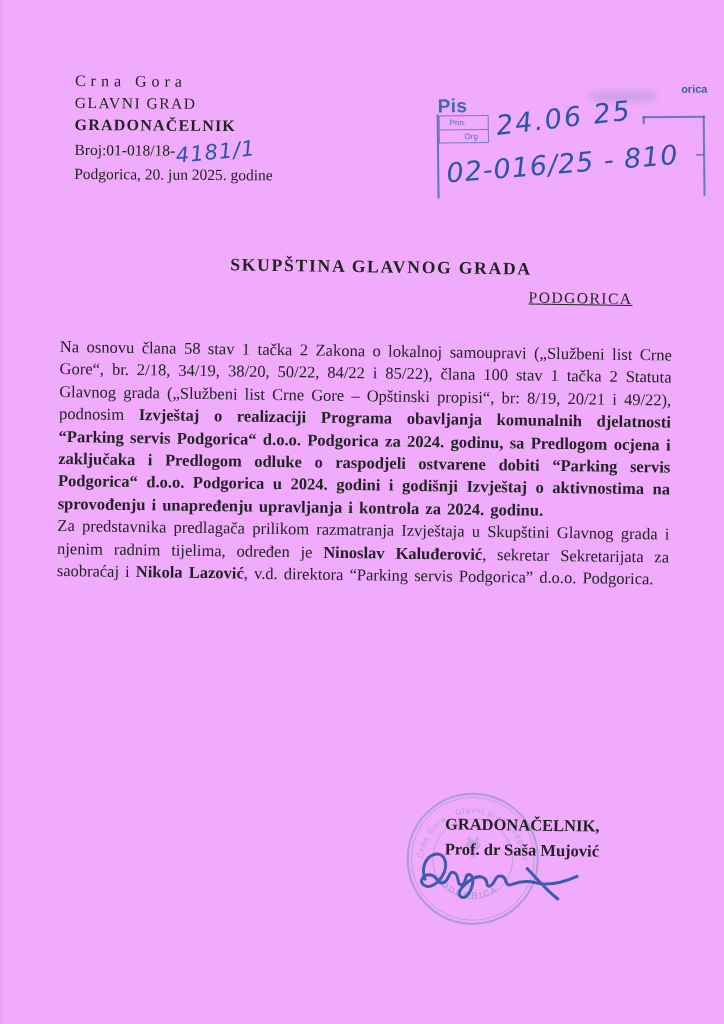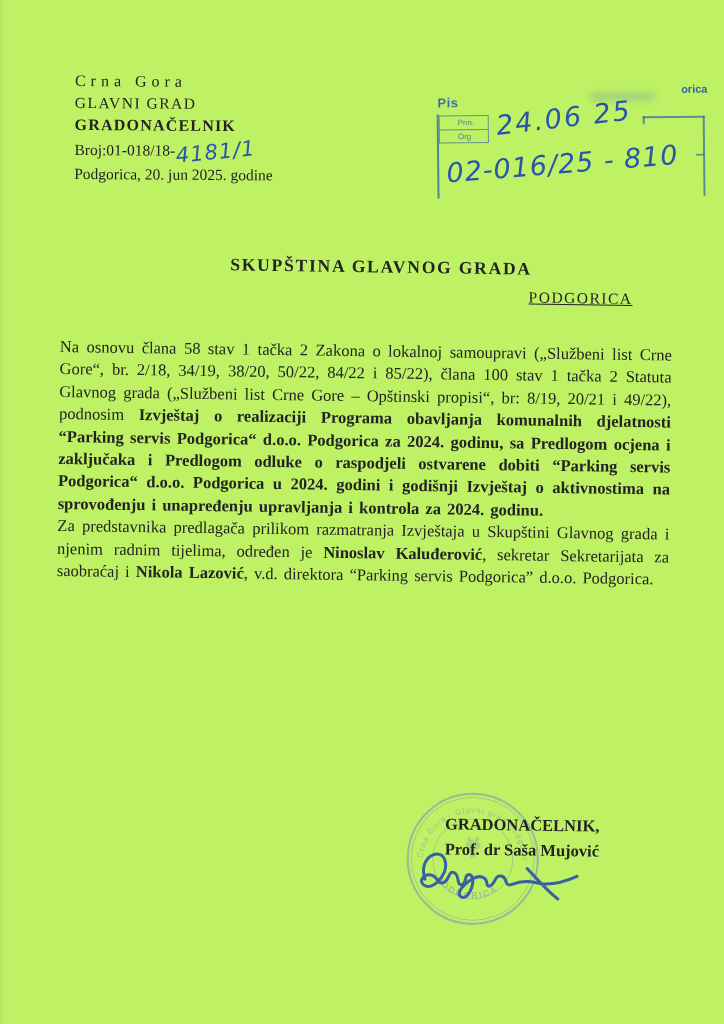--- a/index.html
+++ b/index.html
@@ -1,44 +1,44 @@
 <!DOCTYPE html>
 <html><head>
 <meta charset="utf-8">
 <style>
   html,body{margin:0;padding:0;}
   body{
     width:724px;height:1024px;position:relative;overflow:hidden;
     background:#ffffff;color:#232323;
     font-family:"Liberation Serif", serif;
   }
-  .page{position:absolute;inset:0;background:#bef264;}
+  .page{position:absolute;inset:0;background:#f0abfc;}
   .edge-shadow{position:absolute;left:0;top:0;width:5px;height:1024px;
     background:linear-gradient(to right, rgba(0,0,0,.05), rgba(0,0,0,0));}
 
   
   .letterhead{position:absolute;left:75px;top:70px;transform:rotate(.4deg);transform-origin:left top;}
   .lh-country{font-size:16px;letter-spacing:5px;line-height:22px;}
   .lh-city{font-size:15.5px;letter-spacing:1.5px;line-height:21px;}
   .lh-office{font-size:16px;font-weight:bold;letter-spacing:1.2px;line-height:23px;}
   .lh-number{font-size:15.5px;line-height:24px;white-space:nowrap;}
   .lh-date{font-size:15.5px;line-height:24px;}
   .hw{font-family:"DejaVu Sans",sans-serif;font-style:italic;color:#2b55a8;}
   .hw-broj{display:inline-block;font-size:21px;letter-spacing:1px;
     transform:rotate(-6deg) translateY(3px);}
 
   
   .receipt-stamp{position:absolute;left:436px;top:92px;width:282px;height:108px;
     transform:rotate(-.6deg);}
   .rs-pis{position:absolute;left:2px;top:2px;font-family:"Liberation Sans",sans-serif;
-    font-weight:bold;font-size:13px;color:rgba(46,98,168,.9);letter-spacing:.5px;}
+    font-weight:bold;font-size:19px;color:rgba(46,98,168,.9);letter-spacing:.5px;}
   .rs-vline{position:absolute;left:1px;top:21px;width:2px;height:84px;background:rgba(46,98,168,.75);}
   .rs-box{position:absolute;left:3px;top:22px;width:48px;border:1.5px solid rgba(46,98,168,.65);}
   .rs-box-row{font-family:"Liberation Sans",sans-serif;font-size:8px;line-height:13px;
-    padding:0 18px;color:rgba(46,98,168,.8);height:13px;box-sizing:border-box;}
+    padding:0 10px;color:rgba(46,98,168,.8);height:13px;box-sizing:border-box;}
   .rs-box-row + .rs-box-row{border-top:1.5px solid rgba(46,98,168,.65);text-align:right;}
   .rs-corner-h{position:absolute;right:13px;top:25px;width:62px;height:2px;background:rgba(46,98,168,.7);}
   .rs-corner-h::before{content:"";position:absolute;left:0;top:0;width:2px;height:8px;background:rgba(46,98,168,.7);}
   .rs-corner-v{position:absolute;right:13px;top:25px;width:2px;height:80px;background:rgba(46,98,168,.7);}
   .rs-corner-v::after{content:"";position:absolute;left:-7px;top:38px;width:8px;height:2px;background:rgba(46,98,168,.6);}
   .rs-smudge{position:absolute;right:62px;top:0px;width:66px;height:10px;
     background:rgba(110,135,175,.28);filter:blur(3px);border-radius:5px;}
   .rs-orica{position:absolute;right:10px;top:-8px;font-family:"Liberation Sans",sans-serif;
     font-weight:bold;font-size:11px;color:rgba(40,92,170,.95);}
   .rs-date{position:absolute;left:60px;top:10px;font-size:27px;letter-spacing:2px;

